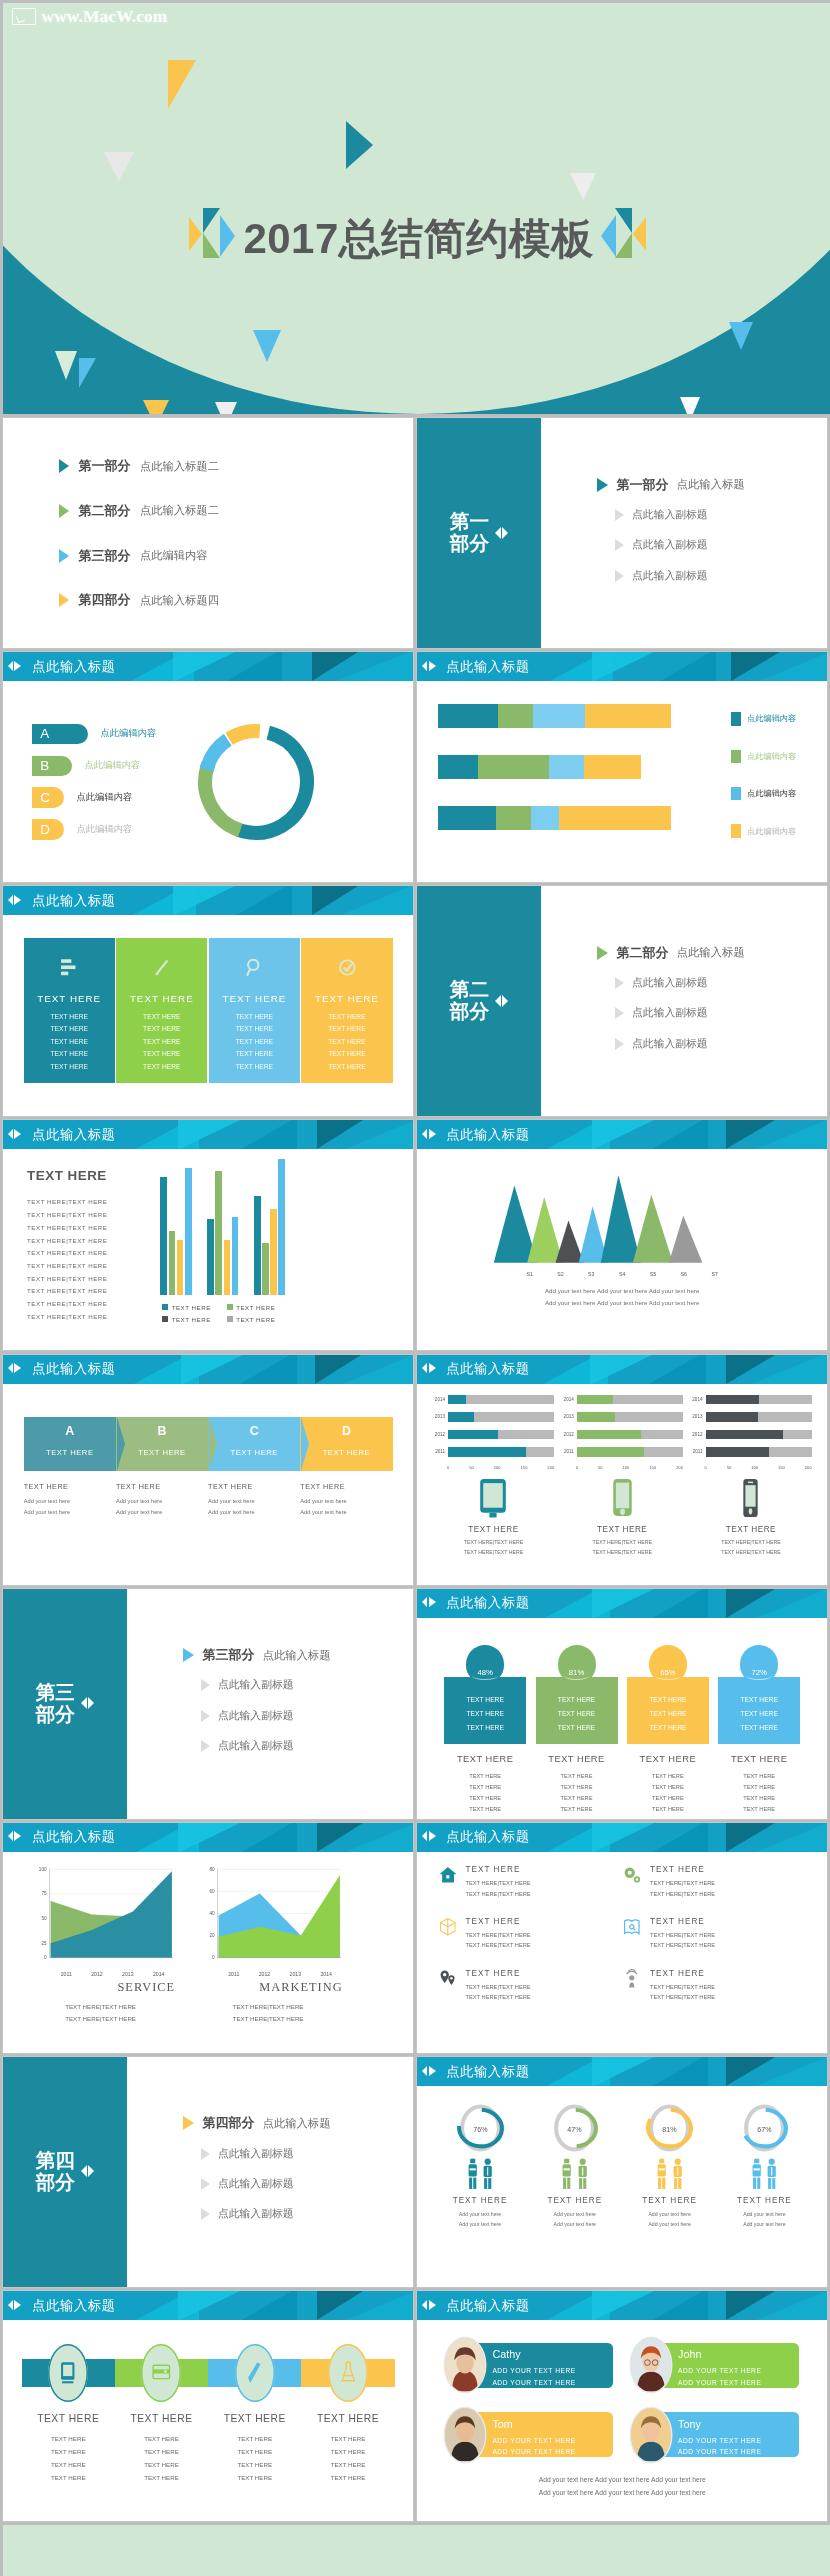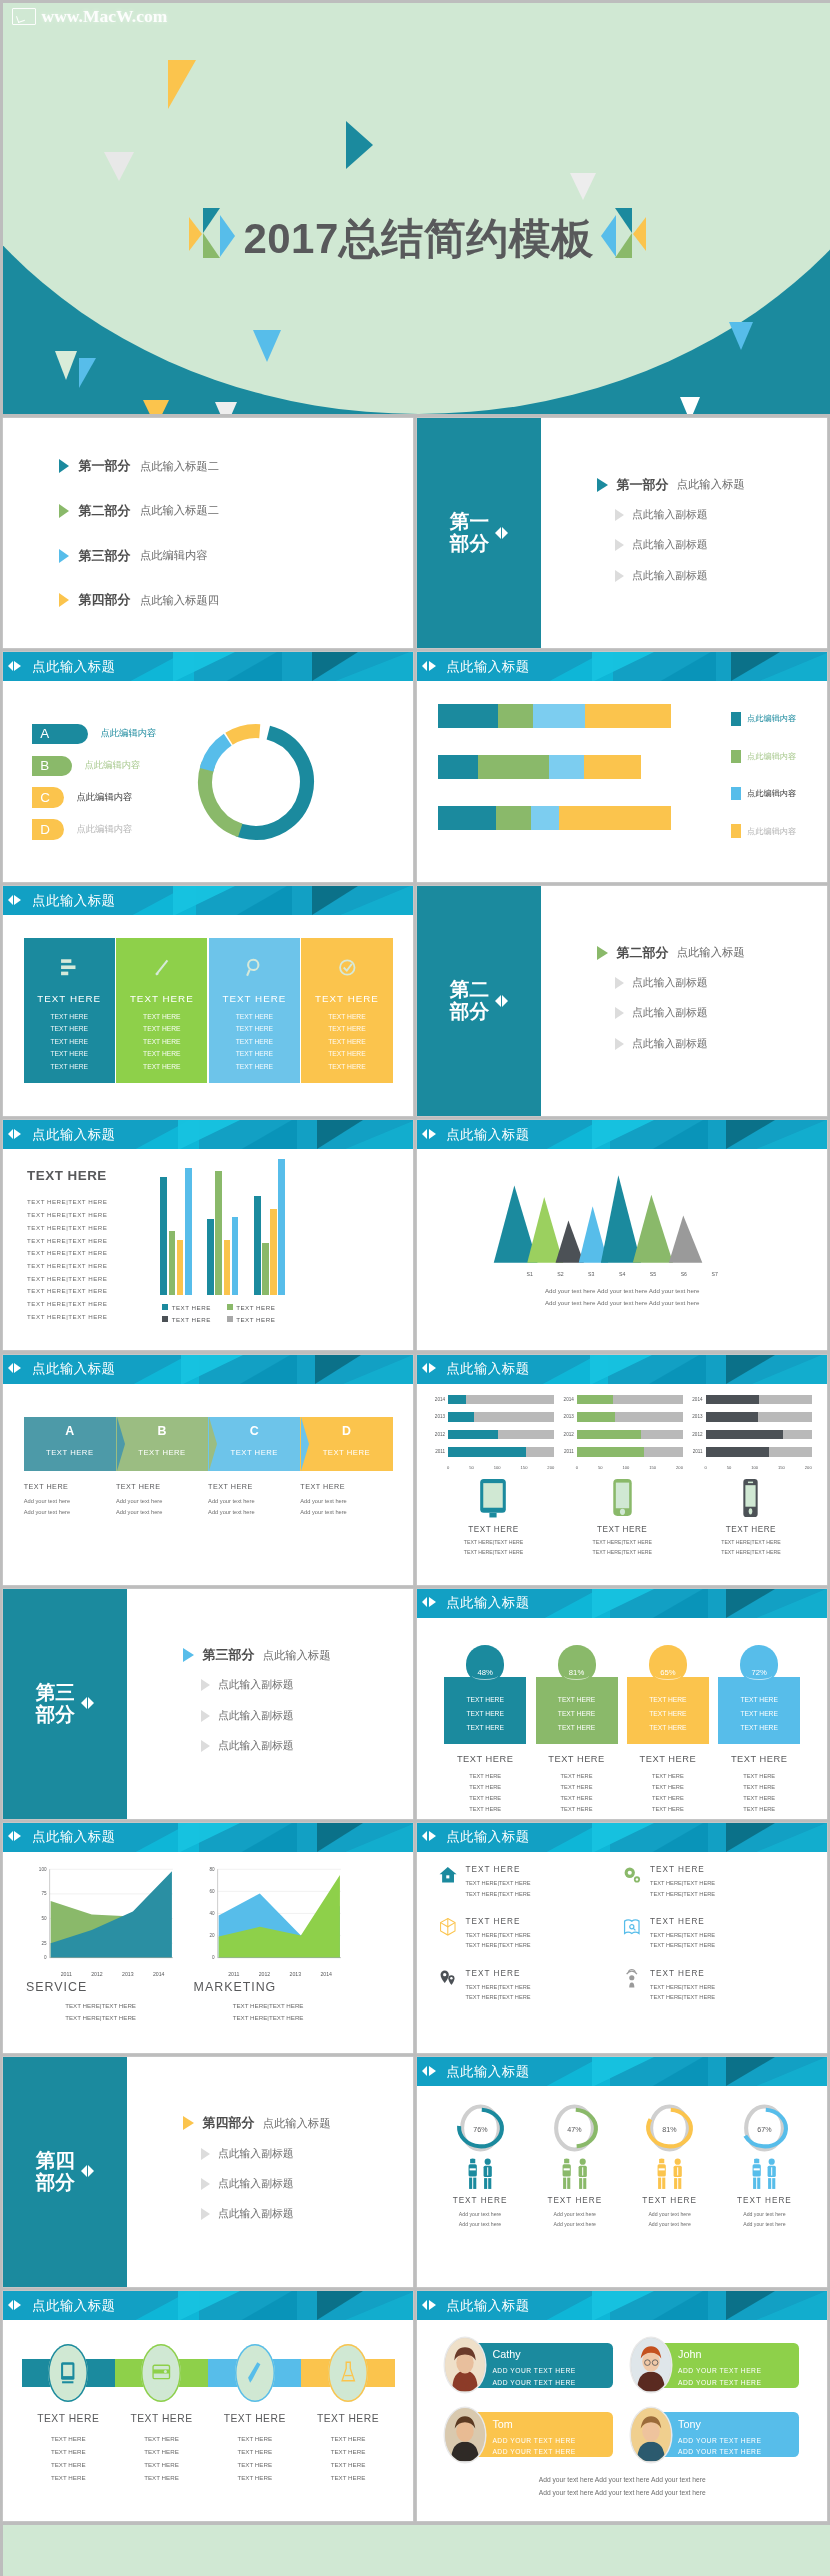--- a/index.html
+++ b/index.html
@@ -196,21 +196,21 @@
     padding:15.5px 2.1px 9.3px; color:#fff; font-size:6.7px; line-height:2.1;
   }
   .ptabcap { display:flex; gap:9.3px; padding:9.3px 27px 0 27px; }
   .ptabcap .c { flex:1; text-align:center; }
   .ptabcap h4 { font-size:9.3px; color:#58595b; font-weight:normal; letter-spacing:0.5px; margin-bottom:7.2px; }
   .ptabcap p { font-size:5.7px; color:#6d6d6d; line-height:1.95; }
 
   
   .areas { display:flex; gap:18.5px; padding:12.4px 0 0 23px; }
   .areabox { width:149px; }
-  .areabox .nm { text-align:left; font-size:12.4px; color:#58595b; letter-spacing:1px; margin:3.1px 0 5.2px; }
+  .areabox .nm { text-align:right; font-size:12.4px; color:#58595b; letter-spacing:1px; margin:3.1px 0 5.2px;font-family:Liberation Serif, serif; }
   .areabox .cp { text-align:center; font-size:6.2px; color:#6d6d6d; line-height:1.95; }
   .axlabels { display:flex; justify-content:space-around; font-size:5.2px; color:#58595b; }
 
   
   .iconlist { display:flex; flex-wrap:wrap; padding:13.4px 20.6px 0 20.6px; }
   .il { width:50%; display:flex; gap:8.2px; margin-bottom:17.5px; }
   .il .ico { width:19.6px; height:19.6px; flex:0 0 auto; }
   .il h4 { font-size:8.2px; color:#58595b; font-weight:normal; letter-spacing:1px; margin-bottom:4.1px; }
   .il p { font-size:5.7px; color:#6d6d6d; line-height:1.85; }
 

